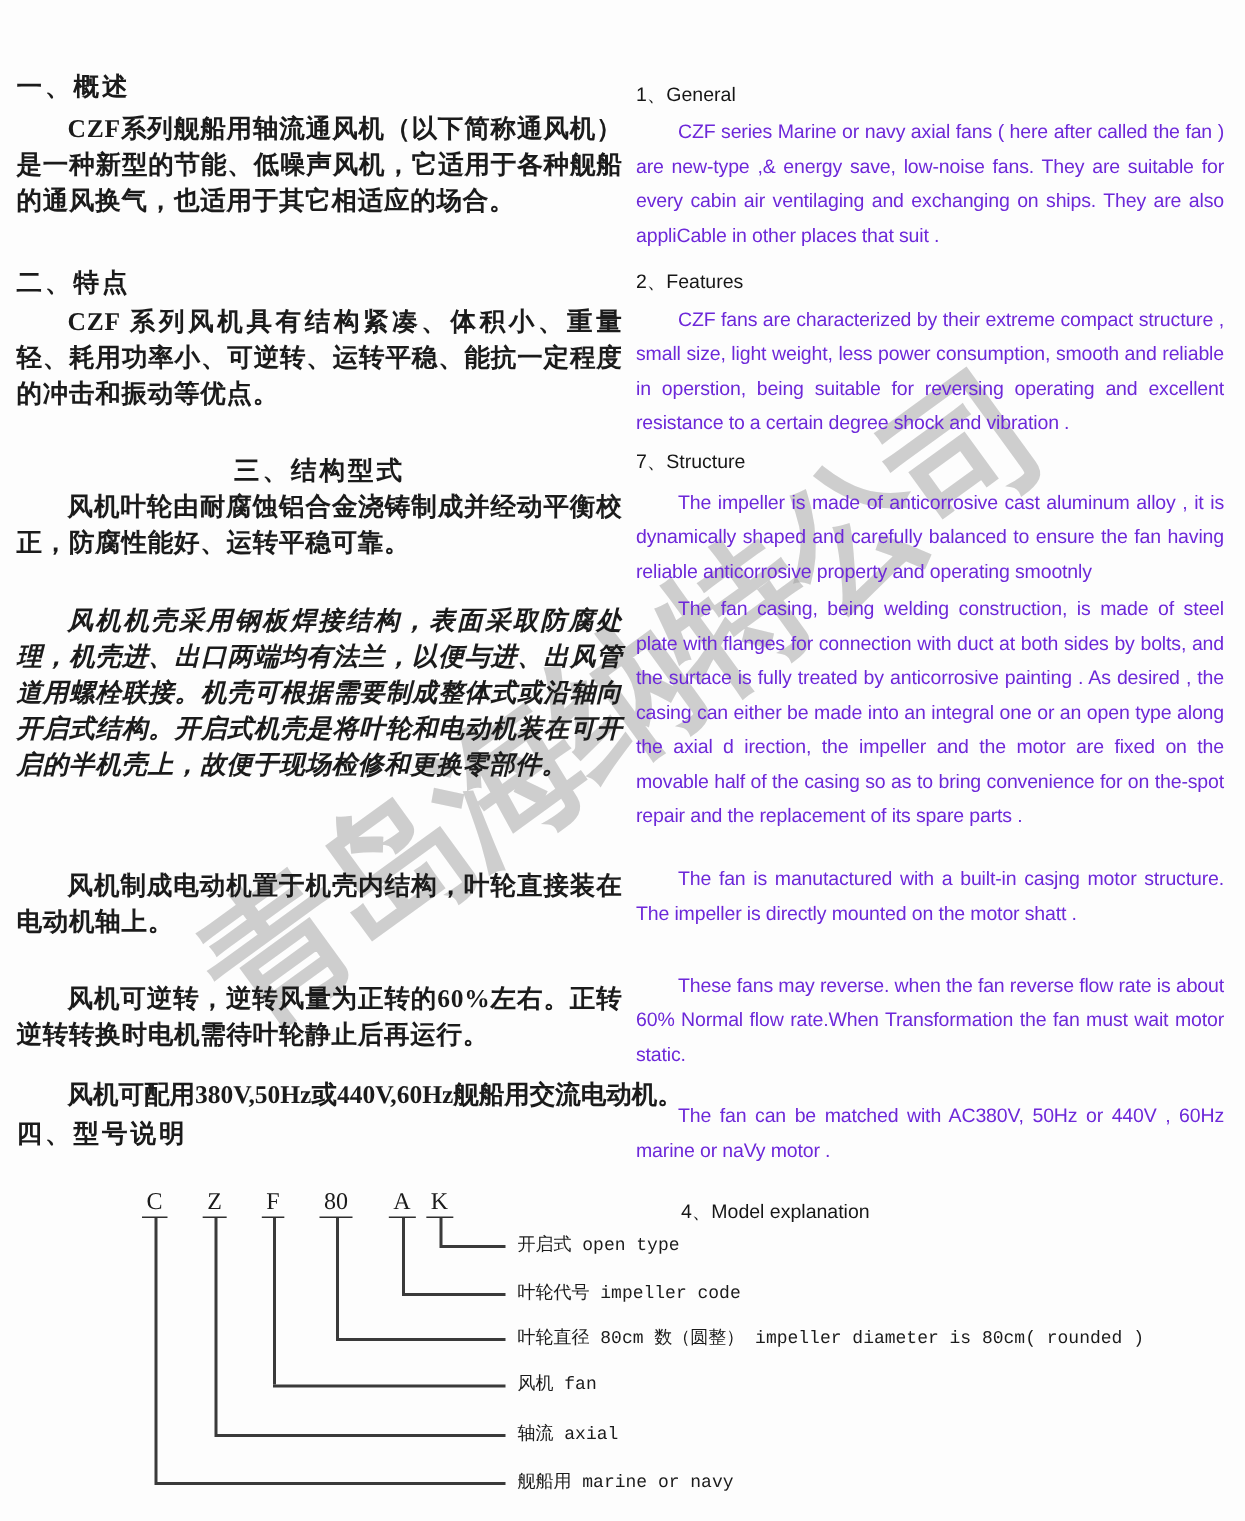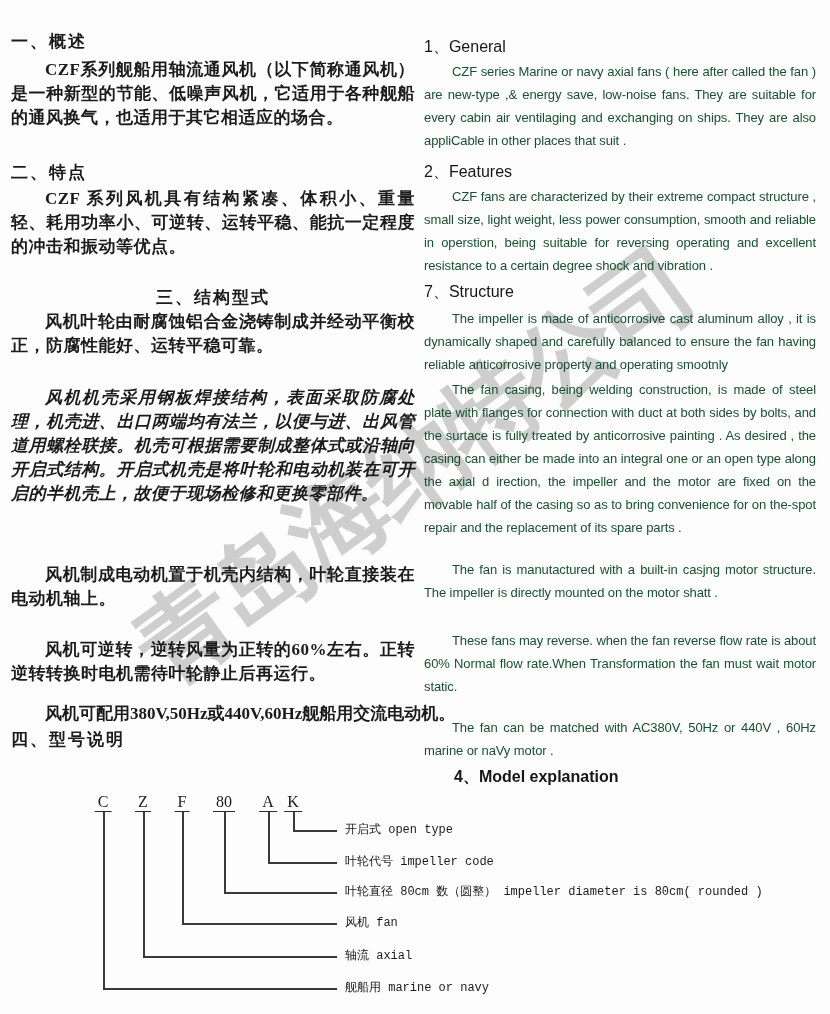--- a/index.html
+++ b/index.html
@@ -11,41 +11,41 @@
   
   .watermark {
     position:absolute; left:78px; top:388px; width:720px; height:120px;
     font-family:"Liberation Sans", sans-serif; font-weight:700;
     font-size:98px; line-height:120px; letter-spacing:-4px;
     color:rgba(155,155,155,0.48);
     transform:rotate(-36deg); white-space:nowrap;
     z-index:0; pointer-events:none; user-select:none;
   }
   
-  .col { position:absolute; top:30px; z-index:1; }
+  .col { position:absolute; top:46px; z-index:1; }
   .col-left  { left:11px;  width:404px; }
   .col-right { left:424px; width:392px; }
 
   .zh-h {
     margin:0; font-size:17px; font-weight:700; line-height:24px;
     letter-spacing:2px;
   }
   .zh-p {
     margin:0; font-size:17px; font-weight:700; line-height:24px;
     text-indent:2em; text-align:justify; letter-spacing:0.5px;
   }
   .zh-nowrap { white-space:nowrap; letter-spacing:0; }
 
   .en-h {
     margin:0; font-family:"Liberation Sans", sans-serif;
-    font-size:16px; font-weight:400; line-height:23px; color:#161616;
+    font-size:13px; font-weight:400; line-height:23px; color:#161616;
   }
   .en-p {
     margin:0; font-family:"Liberation Sans", sans-serif;
-    font-size:13px; font-weight:400; line-height:23px; color:#14532d;
+    font-size:13px; font-weight:400; line-height:23px; color:#6d28d9;
     text-align:justify; text-indent:28px; letter-spacing:-0.1px;
   }
   .indent30 { padding-left:30px; }
 
   
   .zh-p1 { margin-top:4px; }
   .zh-h2 { margin-top:31px; }
   .zh-p2 { margin-top:2px; }
   .zh-h3 { margin-top:27px;text-align:center; }
   .zh-p4 { margin-top:28px;font-style:italic; }
@@ -58,21 +58,21 @@
   .en-h1 { margin-top:5px; }
   .en-p1 { margin-top:2px; }
   .en-h2 { margin-top:8px; }
   .en-p2 { margin-top:2px; }
   .en-h3 { margin-top:3px; }
   .en-p3 { margin-top:4px; }
   .en-p4 { margin-top:2px; }
   .en-p5 { margin-top:19px; }
   .en-p6 { margin-top:25px; }
   .en-p7 { margin-top:18px; }
-  .en-h4 { margin-top:3px;font-weight:bold; }
+  .en-h4 { margin-top:18px; }
 
   
   .diagram { position:absolute; left:0; top:0; width:830px; height:1014px; z-index:1; pointer-events:none; }
   .code-letter {
     position:absolute; transform:translateX(-50%);
     font-family:"Liberation Serif", serif; font-size:16px; color:#1b1b1b;
     border-bottom:1.5px solid #2e2e2e; padding:0 3px 1px; line-height:17px;
     top:793px;
   }
   .vline { position:absolute; width:1.5px; background:#3a3a3a; top:812px; }

